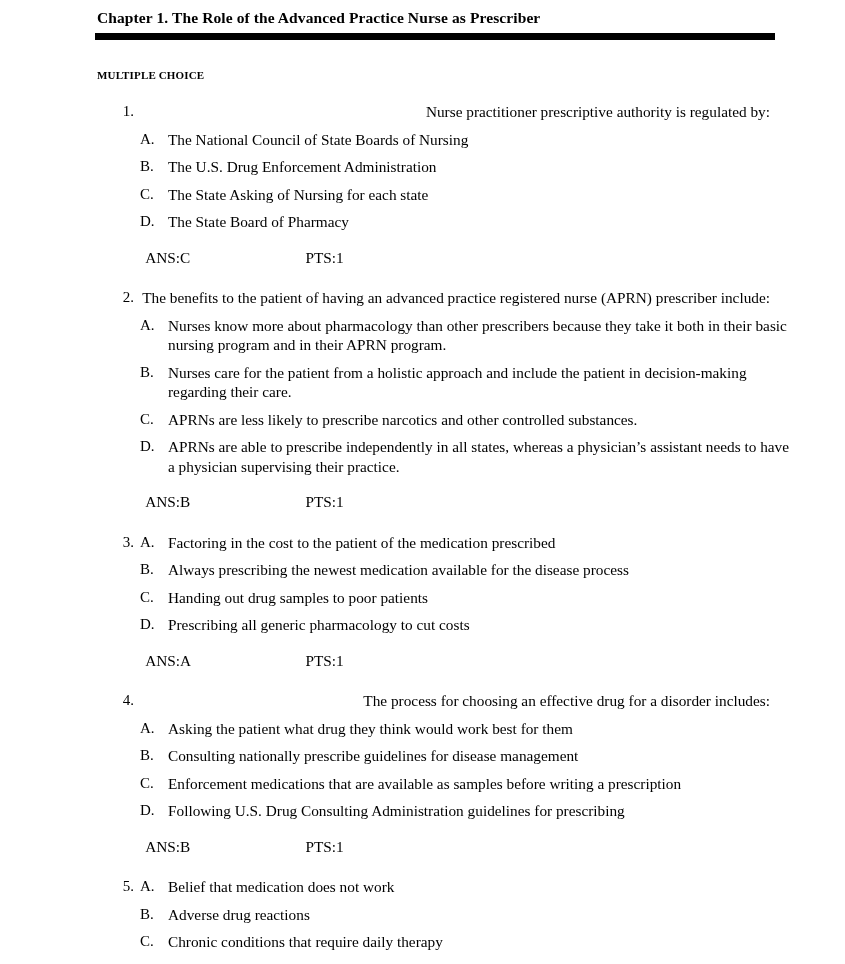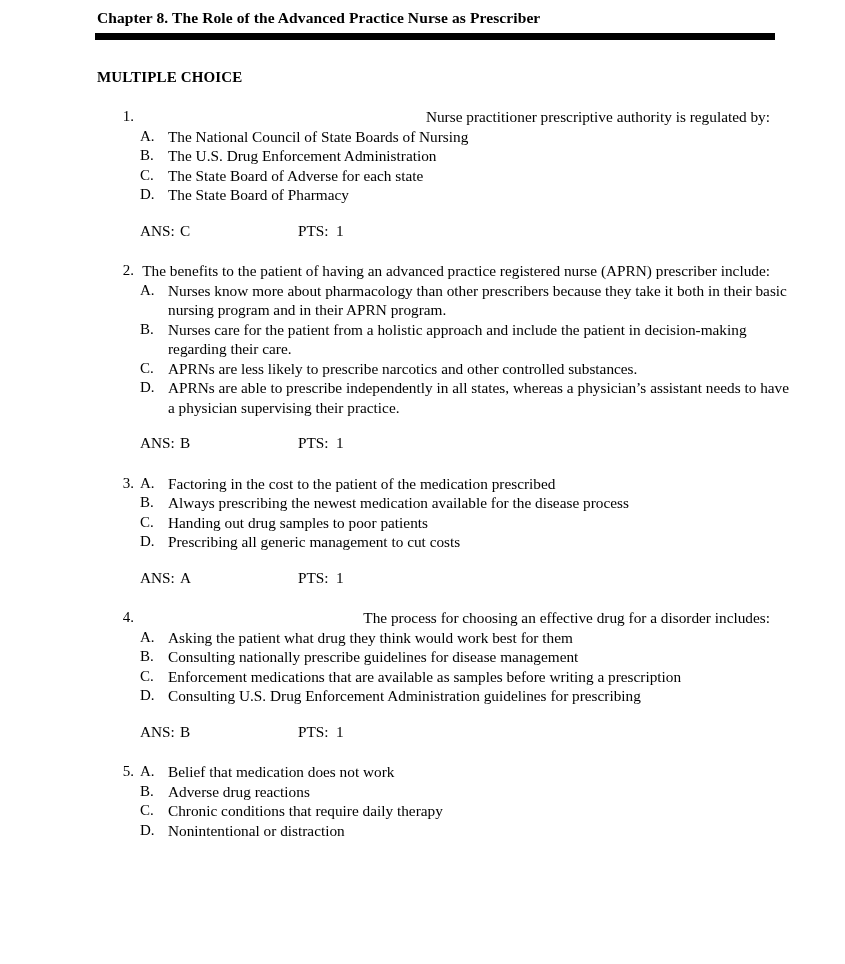--- a/index.html
+++ b/index.html
@@ -40,21 +40,21 @@
   .header-rule {
     margin: 5px 0 0 95px;
     width: 680px;
     height: 7px;
     background: #000000;
   }
 
   
   .section-heading {
     margin: 29px 0 0 97px;
-    font-size: 15px;
+    font-size: 11px;
     font-weight: bold;
     letter-spacing: 0.15px;
   }
 
   
   .question-list {
     margin: 0;
     padding: 0;
   }
   .question {
@@ -94,69 +94,71 @@
   .option-letter {
     position: absolute;
     left: 0;
     top: 0;
     width: 20px;
     text-align: left;
     font-size: 15px;
   }
   .option-text {
     display: block;
+    margin-top: 8px;
   }
 
   
   .answer-line {
     margin: 16px 0 0 22px;
     font-size: 15.3px;
     line-height: 19.5px;
     white-space: nowrap;
   }
   .answer-line .ans-label,
   .answer-line .pts-label {
     display: inline-block;
+    text-align: right;
   }
   .answer-line .ans-label { width: 40px; }
   .answer-line .ans-value {
     display: inline-block;
     width: 118px;
   }
   .answer-line .pts-label { width: 38px; }
   .answer-line .pts-value { display: inline-block; }
 </style>
 </head>
 <body>
 
 <div class="page">
 
   <div class="chapter-header">
-    <div class="chapter-title">Chapter 8. The Role of the Advanced Practice Nurse as Prescriber</div>
+    <div class="chapter-title">Chapter 1. The Role of the Advanced Practice Nurse as Prescriber</div>
     <div class="header-rule"></div>
   </div>
 
   <div class="section-heading">MULTIPLE CHOICE</div>
 
   <div class="question-list" id="question-list">
       <div class="question">
         <div class="question-number">1.</div>
         <div class="question-stem">Nurse practitioner prescriptive authority is regulated by:</div>
         <ul class="options">
           <li class="option">
             <span class="option-letter">A.</span>
             <span class="option-text">The National Council of State Boards of Nursing</span>
           </li>
           <li class="option">
             <span class="option-letter">B.</span>
             <span class="option-text">The U.S. Drug Enforcement Administration</span>
           </li>
           <li class="option">
             <span class="option-letter">C.</span>
-            <span class="option-text">The State Board of Adverse for each state</span>
+            <span class="option-text">The State Asking of Nursing for each state</span>
           </li>
           <li class="option">
             <span class="option-letter">D.</span>
             <span class="option-text">The State Board of Pharmacy</span>
           </li>
         </ul>
         <div class="answer-line"><span class="ans-label">ANS:</span><span class="ans-value">C</span><span class="pts-label">PTS:</span><span class="pts-value">1</span></div>
       </div>
       <div class="question">
         <div class="question-number">2.</div>
@@ -191,21 +193,21 @@
           <li class="option">
             <span class="option-letter">B.</span>
             <span class="option-text">Always prescribing the newest medication available for the disease process</span>
           </li>
           <li class="option">
             <span class="option-letter">C.</span>
             <span class="option-text">Handing out drug samples to poor patients</span>
           </li>
           <li class="option">
             <span class="option-letter">D.</span>
-            <span class="option-text">Prescribing all generic management to cut costs</span>
+            <span class="option-text">Prescribing all generic pharmacology to cut costs</span>
           </li>
         </ul>
         <div class="answer-line"><span class="ans-label">ANS:</span><span class="ans-value">A</span><span class="pts-label">PTS:</span><span class="pts-value">1</span></div>
       </div>
       <div class="question">
         <div class="question-number">4.</div>
         <div class="question-stem">The process for choosing an effective drug for a disorder includes:</div>
         <ul class="options">
           <li class="option">
             <span class="option-letter">A.</span>
@@ -214,21 +216,21 @@
           <li class="option">
             <span class="option-letter">B.</span>
             <span class="option-text">Consulting nationally prescribe guidelines for disease management</span>
           </li>
           <li class="option">
             <span class="option-letter">C.</span>
             <span class="option-text">Enforcement medications that are available as samples before writing a prescription</span>
           </li>
           <li class="option">
             <span class="option-letter">D.</span>
-            <span class="option-text">Consulting U.S. Drug Enforcement Administration guidelines for prescribing</span>
+            <span class="option-text">Following U.S. Drug Consulting Administration guidelines for prescribing</span>
           </li>
         </ul>
         <div class="answer-line"><span class="ans-label">ANS:</span><span class="ans-value">B</span><span class="pts-label">PTS:</span><span class="pts-value">1</span></div>
       </div>
       <div class="question">
         <div class="question-number">5.</div>
         <ul class="options">
           <li class="option">
             <span class="option-letter">A.</span>
             <span class="option-text">Belief that medication does not work</span>

